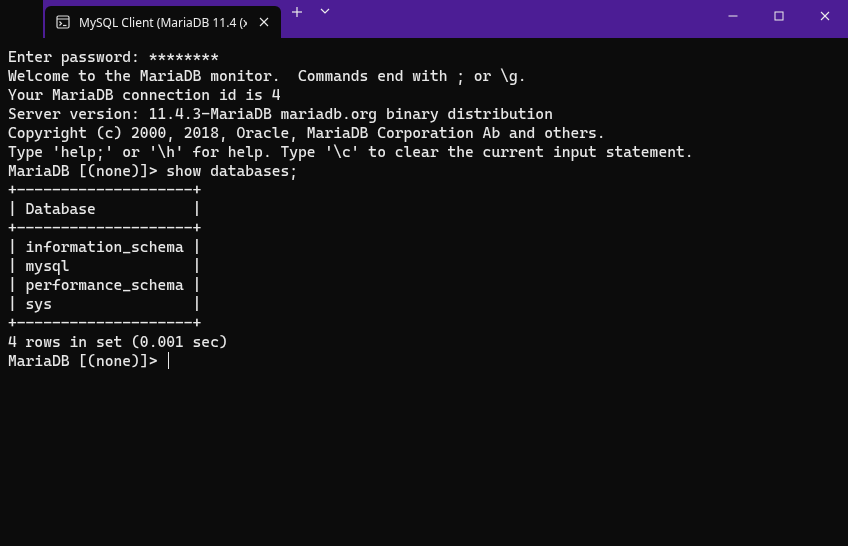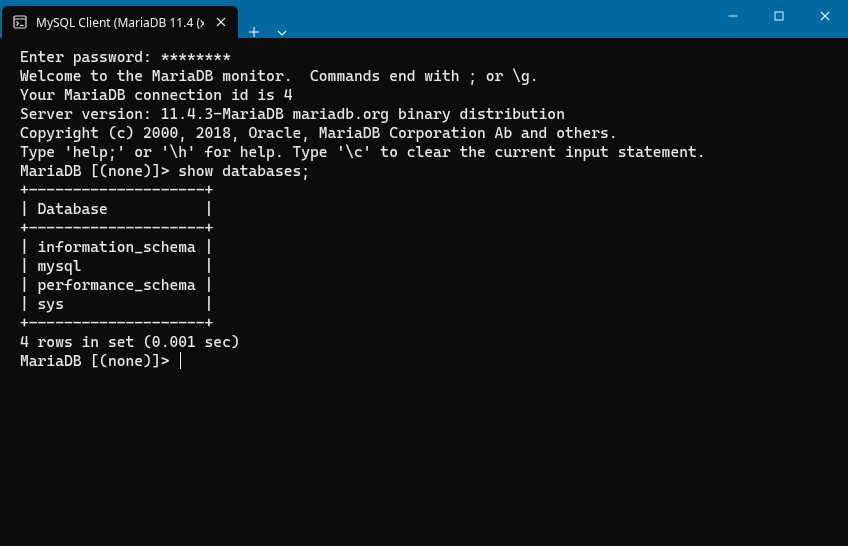--- a/index.html
+++ b/index.html
@@ -10,24 +10,25 @@
     body {
       width: 848px;
       height: 546px;
       background: #0c0c0c;
       font-family: "Cascadia Mono", "Consolas", monospace;
       overflow: hidden;
       position: relative;
     }
     .titlebar {
       height: 38px;
-      background: #0369a1;
+      background: #4c1d95;
       display: flex;
-      align-items: flex-end;
+      align-items: flex-start;
       position: relative;
+      margin-left: 43px;
     }
     .tab {
       display: flex;
       align-items: center;
       background: #0c0c0c;
       border-top-left-radius: 6px;
       border-top-right-radius: 6px;
       margin-left: 2px;
       margin-top: 6px;
       height: 32px;
@@ -109,21 +110,21 @@
       display: flex;
       align-items: center;
       justify-content: center;
       color: #ededed;
     }
     .win-btn svg {
       width: 10px;
       height: 10px;
     }
     .terminal {
-      padding: 10px 20px;
+      padding: 10px 8px;
       color: #e8e8e8;
       font-size: 15px;
       line-height: 19px;
       font-family: "Cascadia Mono", "Consolas", "Courier New", monospace;
       white-space: pre;
       letter-spacing: 0px;
     }
     .terminal .line {
       display: block;
     }

